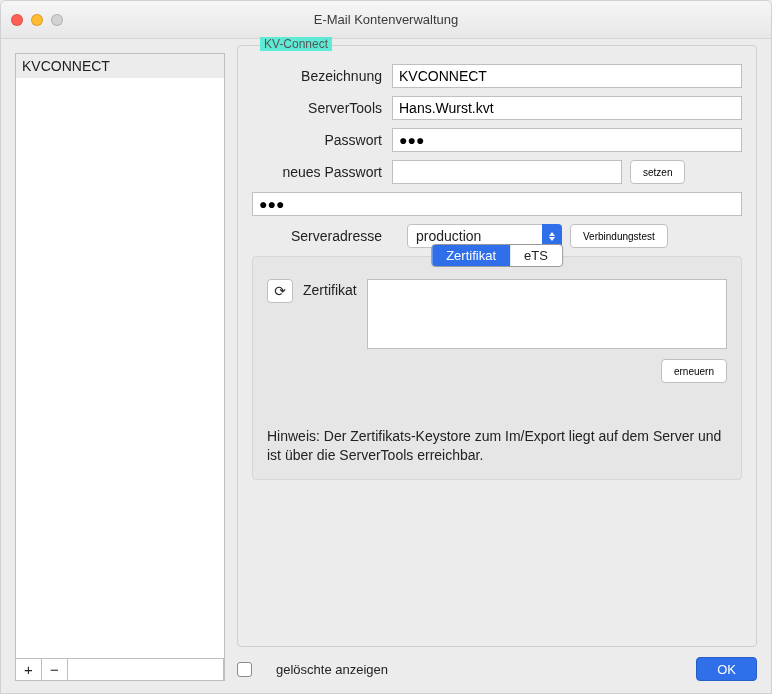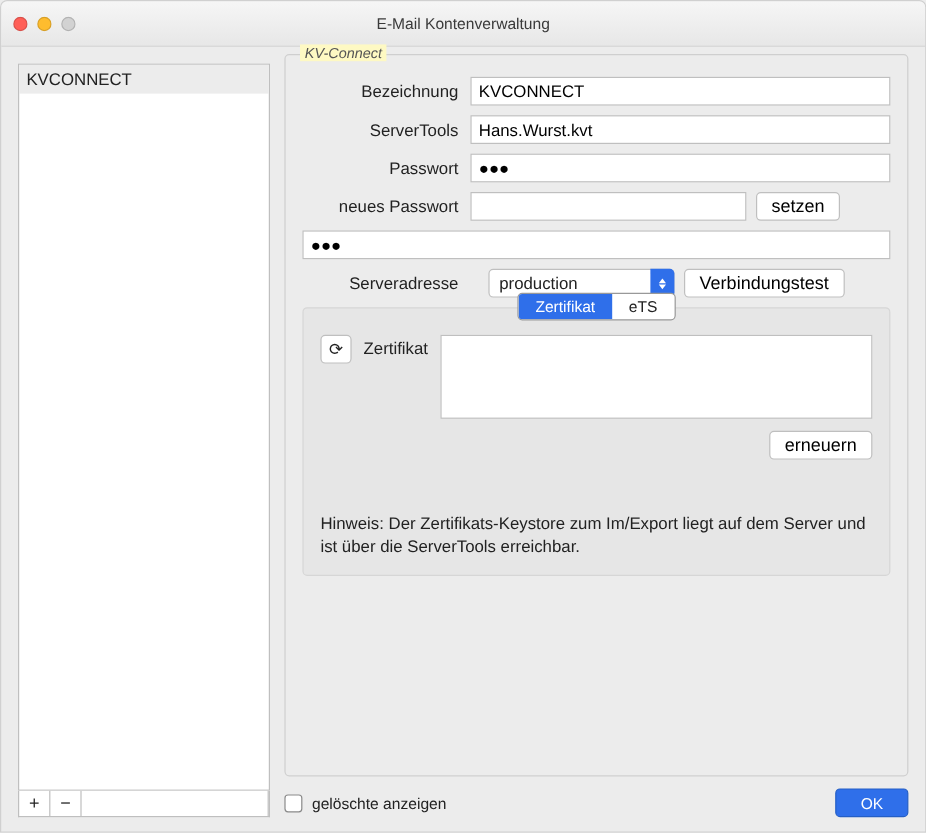--- a/index.html
+++ b/index.html
@@ -94,26 +94,25 @@
     position: relative;
     border: 1px solid #cfcfcf;
     border-radius: 4px;
     background: #ececec;
     padding: 18px 14px 14px 14px;
     margin-top: 8px;
     flex: 1;
   }
   .group-title {
     position: absolute;
-    top: -9px; left: 12px;
-    background: #fef9c3;
+    top: -9px; left: 22px;
+    background: #5eead4;
     padding: 0 4px;
     font-size: 12px;
     color: #555;
-    font-style: italic;
   }
   .form-row {
     display: flex;
     align-items: center;
     margin-bottom: 8px;
   }
   .form-row.top { align-items: flex-start; }
   .form-label {
     width: 140px;
     text-align: right;
@@ -129,21 +128,21 @@
     padding: 2px 6px;
     font-size: 14px;
     width: 100%;
   }
   .btn {
     height: 24px;
     padding: 0 12px;
     background: #fff;
     border: 1px solid #bfbfbf;
     border-radius: 4px;
-    font-size: 15px;
+    font-size: 10px;
     cursor: pointer;
     display:inline-flex; align-items:center; justify-content:center;
   }
   .select-wrap {
     position: relative;
     width: 170px;
     padding-left: 15px;
   }
   .select {
     height: 24px;
@@ -220,21 +219,21 @@
   .hint {
     margin-top: 44px;
     font-size: 14px;
     color:#222;
     line-height:1.35;
   }
   
   .bottom-bar {
     display:flex; align-items:center;
     margin-top: 10px;
-    gap: 8px;
+    gap: 24px;
   }
   .checkbox {
     width:15px; height:15px;
     border:1px solid #8a8a8a;
     border-radius:3px;
     background:#fff;
     display:inline-block;
     cursor:pointer;
   }
   .ok-btn {

